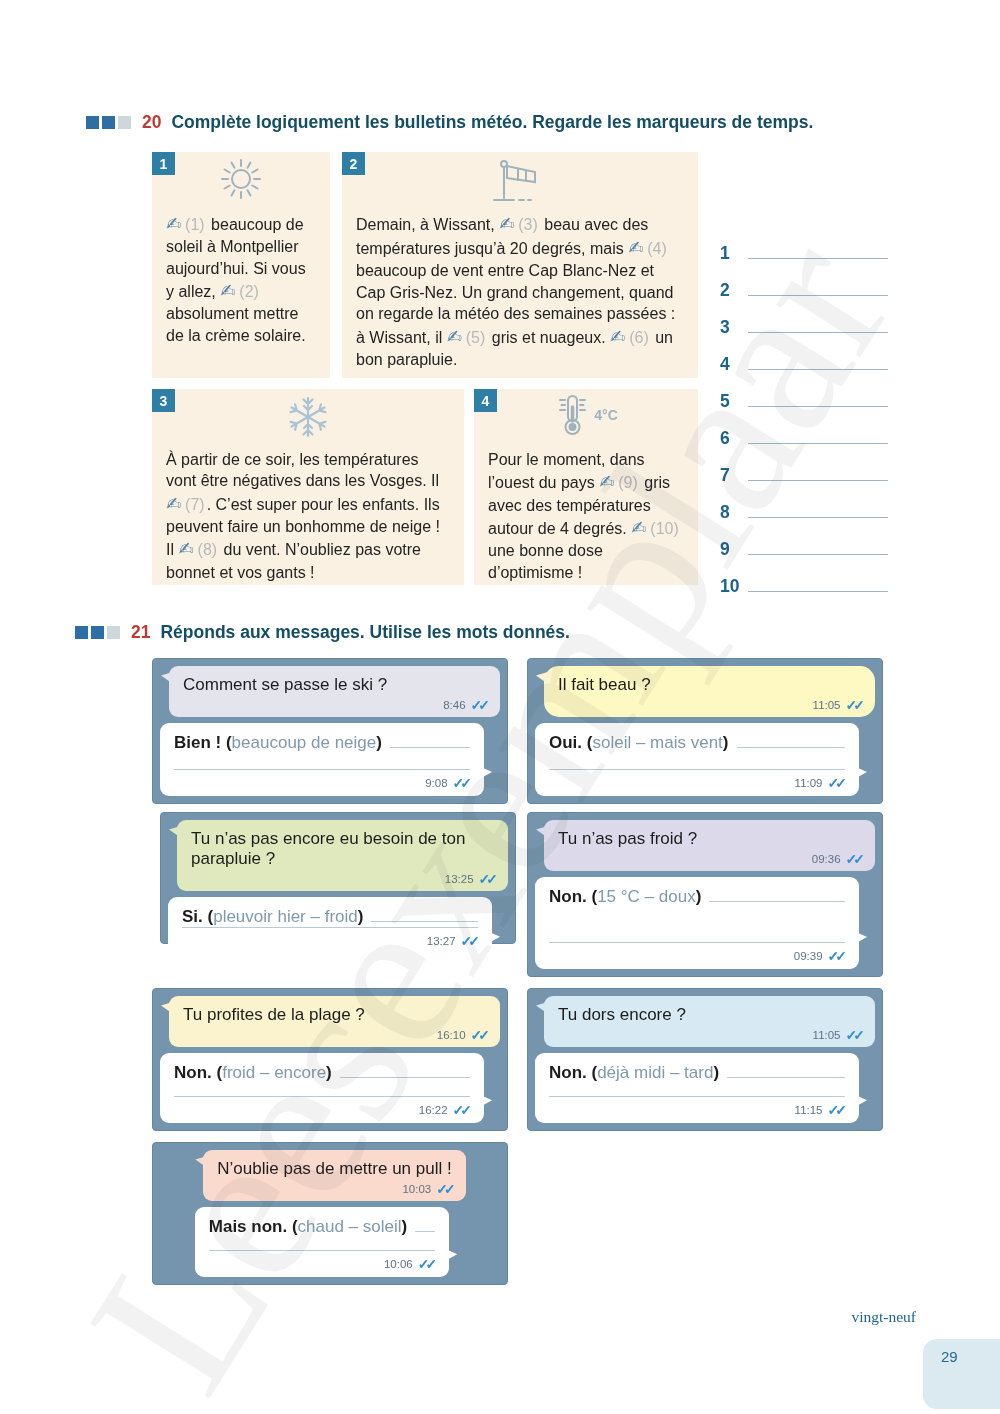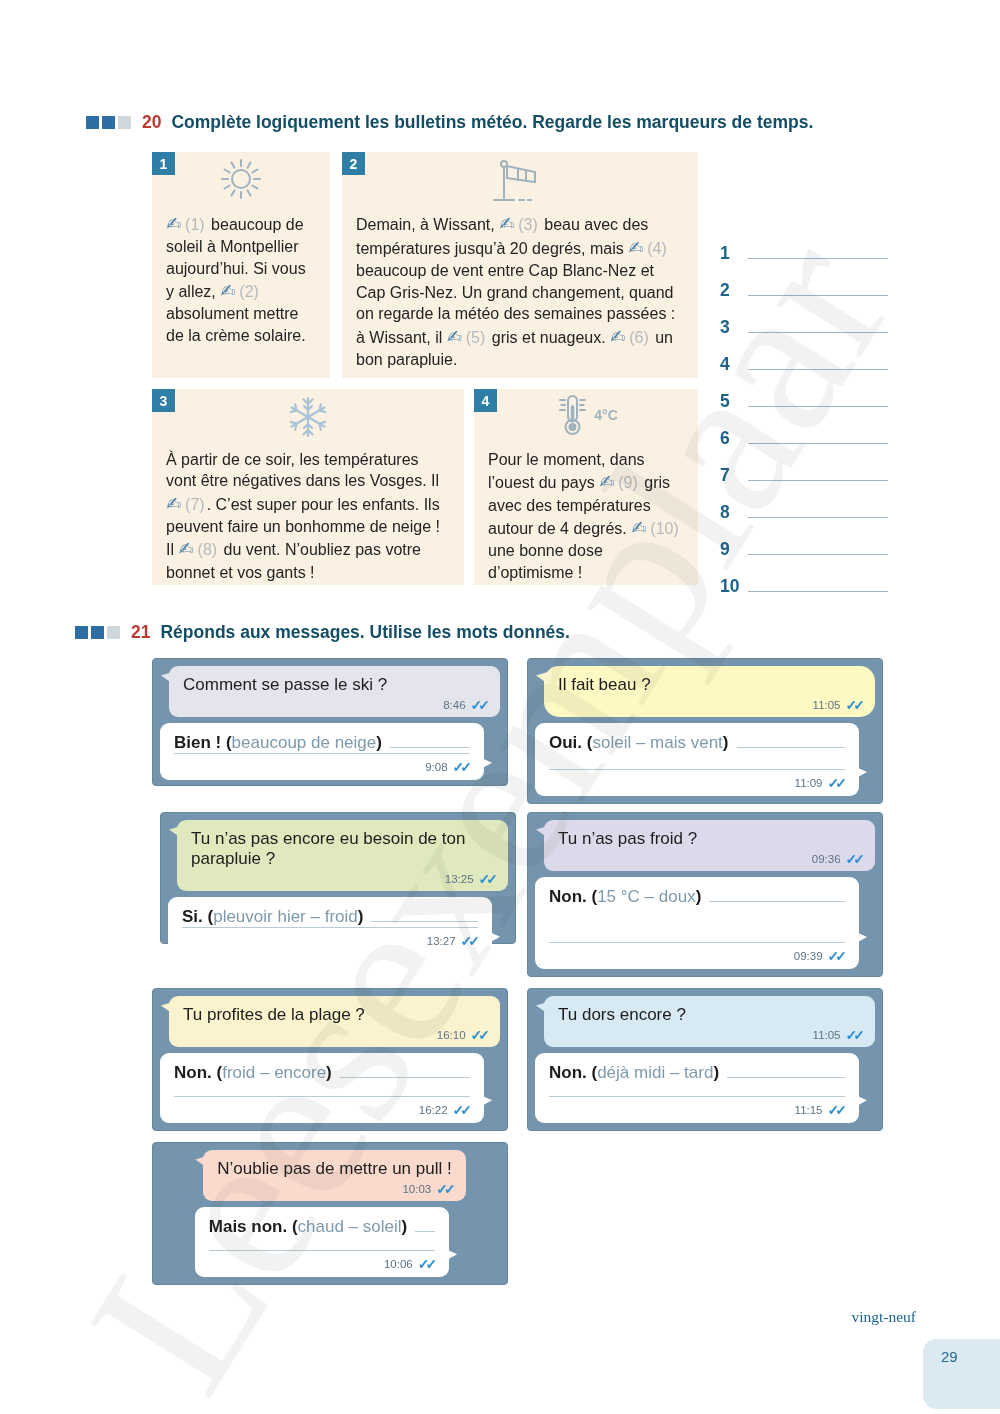--- a/index.html
+++ b/index.html
@@ -36,21 +36,21 @@
 
   
   .answer-list{position:absolute;left:720px;top:229px;width:168px;z-index:1;}
   .answer-row{height:37px;display:flex;align-items:flex-end;}
   .answer-num{min-width:28px;color:#1c648c;font-weight:bold;font-size:17.5px;padding-bottom:2px;}
   .answer-line{flex:1;border-bottom:1.3px solid #9db7c8;margin-bottom:7px;}
 
   
   .chat-card{position:absolute;background:#7495ad;border:1px solid #64879f;border-radius:4px;
              padding:7px;display:flex;flex-direction:column;gap:6px;box-sizing:border-box;z-index:1;}
-  .chat-1{left:152px;top:658px;width:356px;height:128px;}
+  .chat-1{left:152px;top:658px;width:356px;height:146px;}
   .chat-2{left:527px;top:658px;width:356px;height:146px;}
   .chat-3{left:160px;top:812px;width:356px;height:132px;}
   .chat-4{left:527px;top:812px;width:356px;height:165px;}
   .chat-5{left:152px;top:988px;width:356px;height:143px;}
   .chat-6{left:527px;top:988px;width:356px;height:143px;}
   .chat-7{left:152px;top:1142px;width:356px;height:143px;align-items:center;}
 
   .q-bubble{position:relative;margin-left:9px;border-radius:9px;padding:9px 14px 22px;}
   .q-tail{position:absolute;left:-8px;top:5px;width:15px;height:15px;
           clip-path:polygon(0 30%,100% 0,100% 100%);}

